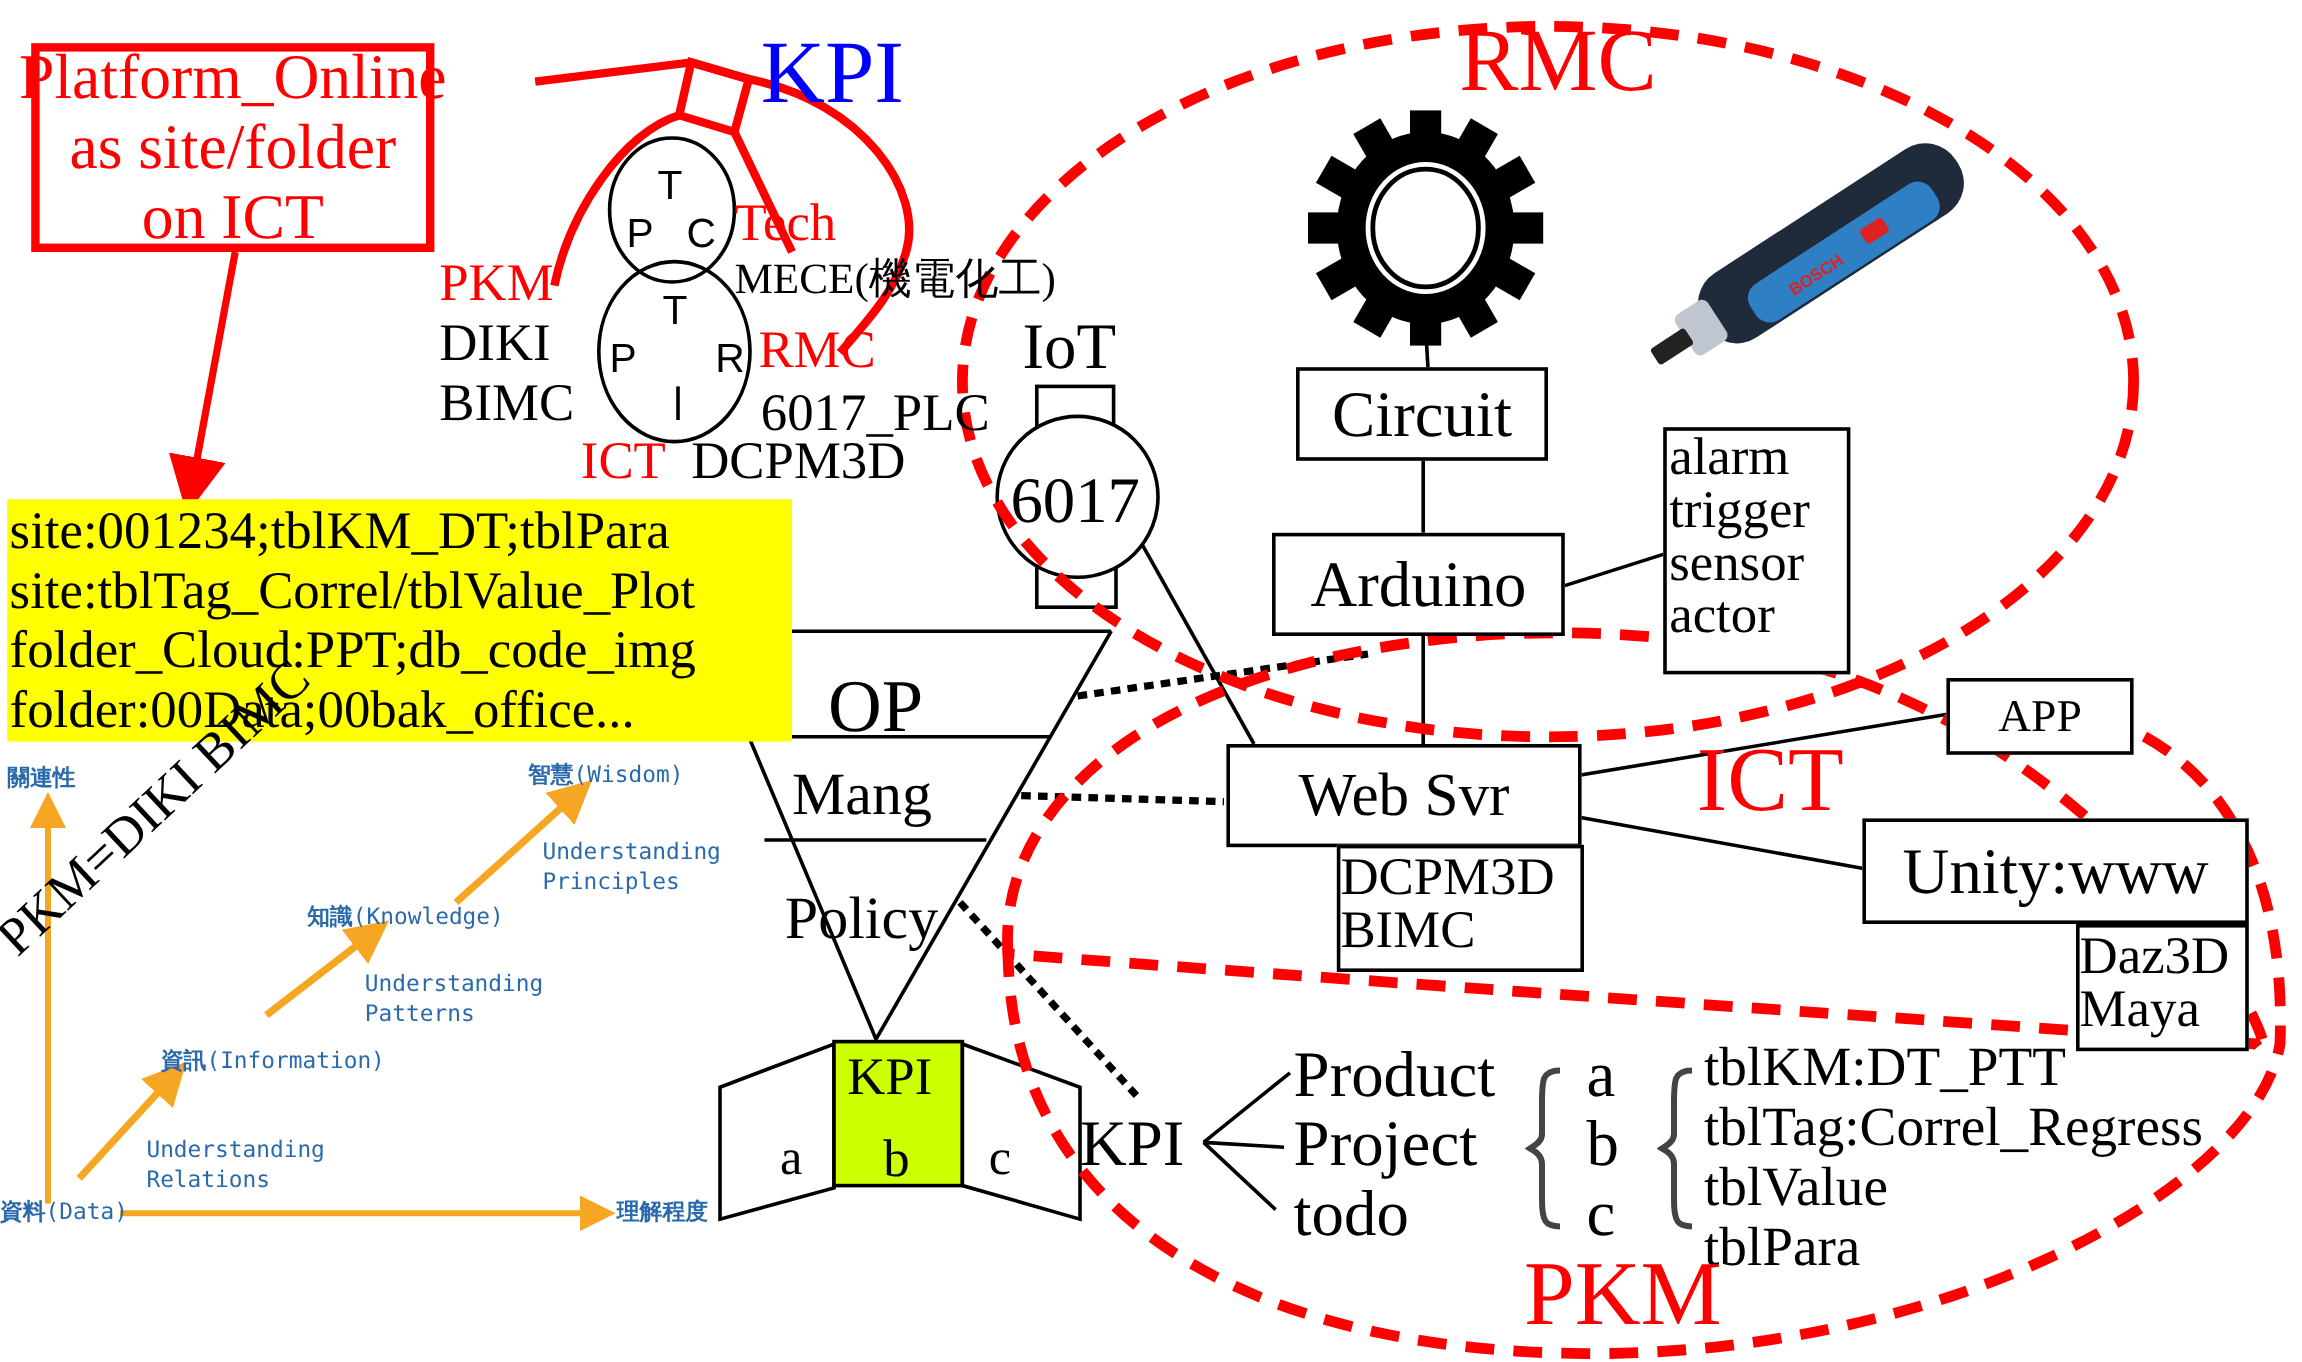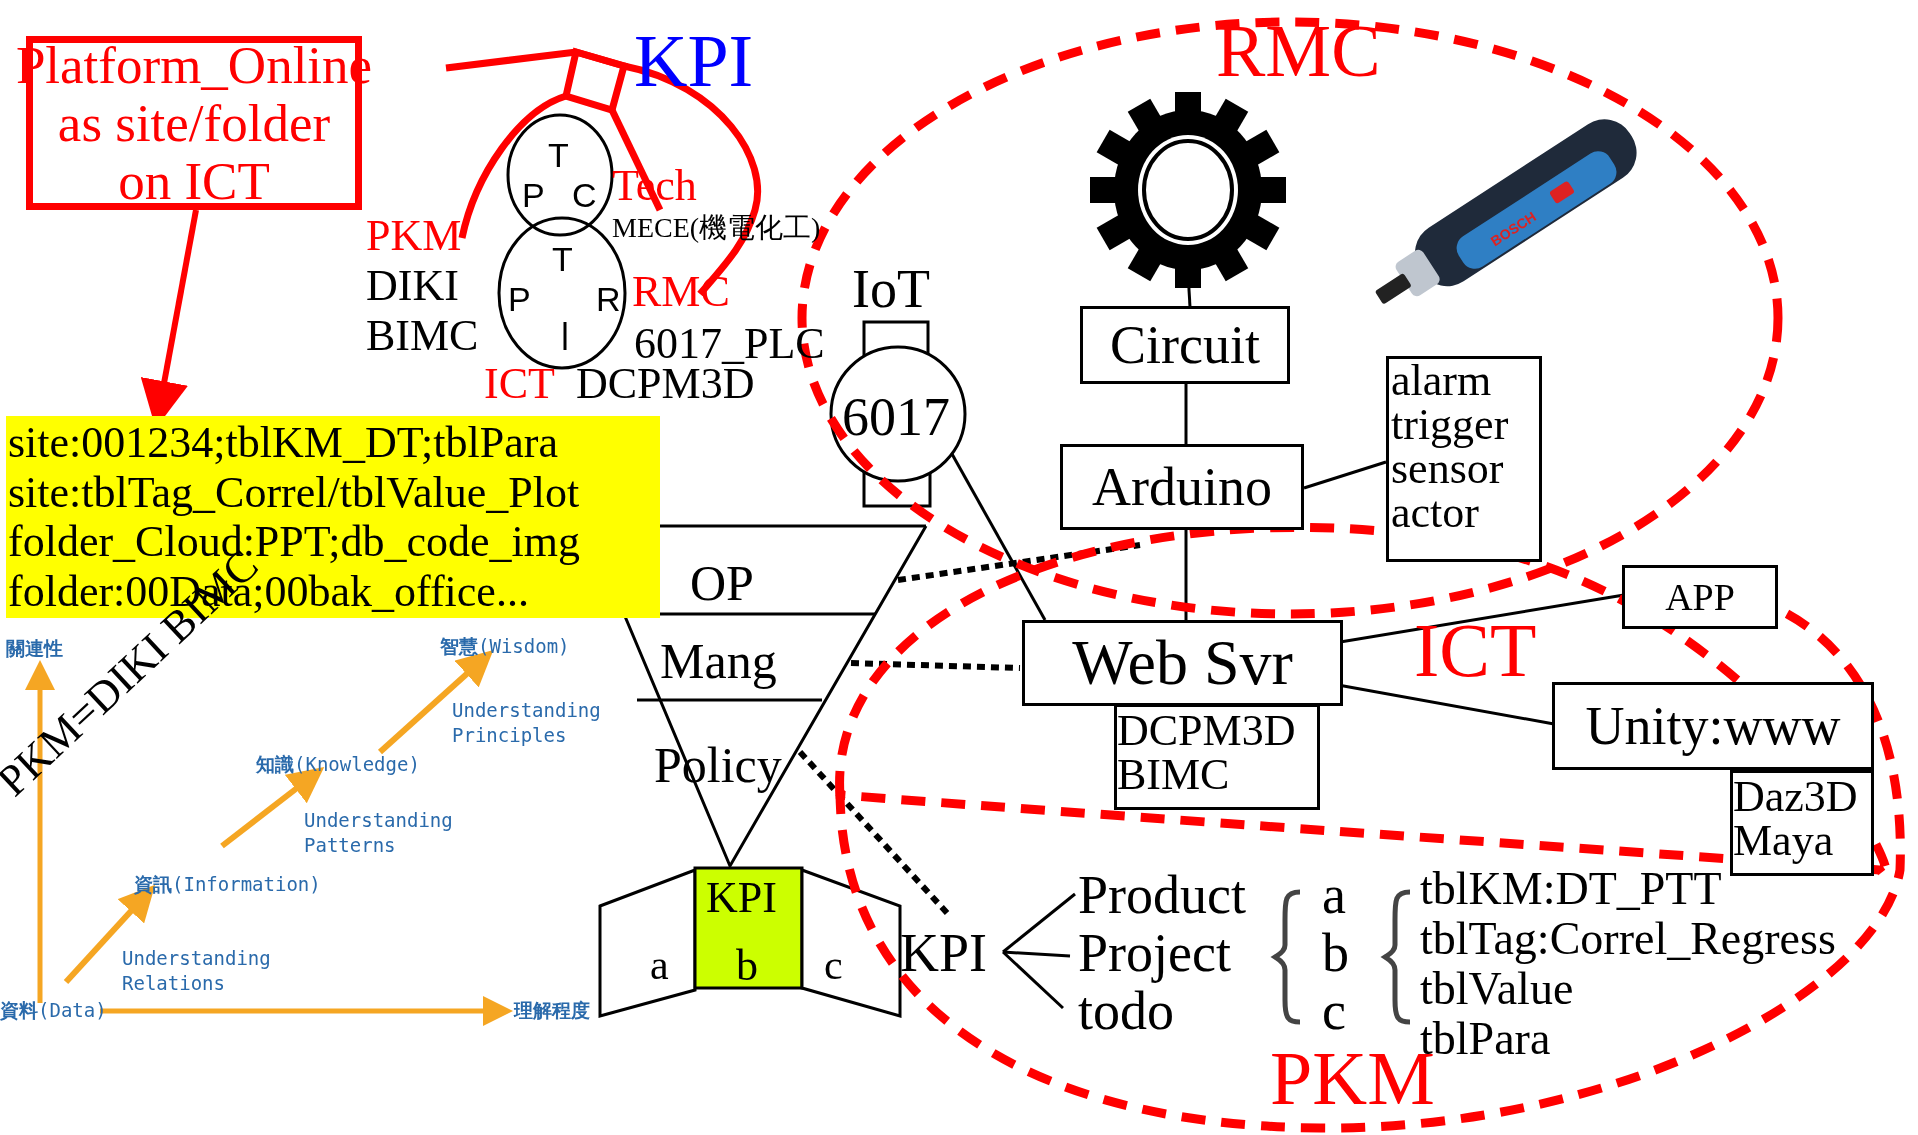--- a/index.html
+++ b/index.html
@@ -148,21 +148,21 @@
 
 <div class="abs sans" style="left:552px; top:242px; font-size:34px;">T</div>
 <div class="abs sans" style="left:508px; top:282px; font-size:34px;">P</div>
 <div class="abs sans" style="left:596px; top:282px; font-size:34px;">R</div>
 
 <div class="abs serif red" style="left:366px; top:214px; font-size:44px;">PKM</div>
 <div class="abs serif" style="left:366px; top:264px; font-size:44px;">DIKI</div>
 <div class="abs serif" style="left:366px; top:314px; font-size:44px;">BIMC</div>
 
 <div class="abs serif red" style="left:612px; top:164px; font-size:44px;">Tech</div>
-<div class="abs serif" style="left:612px; top:214px; font-size:28px;text-align:right;">MECE(機電化工)</div>
+<div class="abs serif" style="left:612px; top:214px; font-size:36px;text-align:right;">MECE(機電化工)</div>
 <div class="abs serif red" style="left:632px; top:270px; font-size:44px;">RMC</div>
 <div class="abs serif" style="left:634px; top:322px; font-size:44px;">6017_PLC</div>
 <div class="abs serif red" style="left:484px; top:362px; font-size:44px;">ICT</div>
 <div class="abs serif" style="left:576px; top:362px; font-size:44px;">DCPM3D</div>
 
 <div class="yellow-box serif">
   <div>site:001234;tblKM_DT;tblPara</div>
   <div>site:tblTag_Correl/tblValue_Plot</div>
   <div>folder_Cloud:PPT;db_code_img</div>
   <div>folder:00Data;00bak_office...</div>
@@ -182,21 +182,21 @@
 <div class="dikw" style="left:134px; top:872px;"><b>資訊</b><span>(Information)</span></div>
 <div class="dikw" style="left:122px; top:946px;">
     <div>Understanding</div>
     <div>Relations</div>
   </div>
 <div class="dikw" style="left:0px; top:998px;"><b>資料</b><span>(Data)</span></div>
 <div class="dikw dikw-strong" style="left:514px; top:998px;">理解程度</div>
 
 <div class="abs serif" style="left:20px; top:760px; font-size:44px; transform:rotate(-43deg); transform-origin:left bottom;">PKM=DIKI BIMC</div>
 
-<div class="abs serif" style="left:690px; top:558px; font-size:50px;">OP</div>
+<div class="abs serif" style="left:690px; top:558px; font-size:62px;">OP</div>
 <div class="abs serif" style="left:660px; top:636px; font-size:50px;">Mang</div>
 <div class="abs serif" style="left:654px; top:740px; font-size:50px;">Policy</div>
 
 <div class="abs serif" style="left:706px; top:876px; font-size:44px;">KPI</div>
 <div class="abs serif" style="left:650px; top:944px; font-size:42px;">a</div>
 <div class="abs serif" style="left:736px; top:944px; font-size:44px;">b</div>
 <div class="abs serif" style="left:824px; top:944px; font-size:42px;">c</div>
 
 <div class="abs serif" style="left:852px; top:262px; font-size:54px;">IoT</div>
 <div class="abs serif" style="left:842px; top:390px; font-size:54px;">6017</div>
@@ -205,21 +205,21 @@
 <div class="box serif centered" style="left:1080px; top:306px; width:210px; height:78px; font-size:54px;">Circuit</div>
 <div class="box serif centered" style="left:1060px; top:444px; width:244px; height:86px; font-size:54px;">Arduino</div>
 <div class="box serif stack" style="left:1386px; top:356px; width:156px; height:206px; font-size:44px; padding:0 0 0 2px;">
   <div>alarm</div>
   <div>trigger</div>
   <div>sensor</div>
   <div>actor</div>
 </div>
 
 <div class="abs serif red" style="left:1414px; top:612px; font-size:76px;">ICT</div>
-<div class="box serif centered" style="left:1022px; top:620px; width:321px; height:86px; font-size:64px;font-family:Liberation Serif, serif;">Web Svr</div>
+<div class="box serif centered" style="left:1022px; top:620px; width:296px; height:86px; font-size:51px;font-family:Liberation Serif, serif;">Web Svr</div>
 <div class="box serif stack" style="left:1114px; top:704px; width:206px; height:106px; font-size:44px; line-height:1; padding:2px 0 0 0;">
   <div>DCPM3D</div>
   <div>BIMC</div>
 </div>
 <div class="box serif centered" style="left:1622px; top:565px; width:156px; height:64px; font-size:38px;">APP</div>
 <div class="box serif centered" style="left:1552px; top:682px; width:322px; height:88px; font-size:54px;">Unity:www</div>
 <div class="box serif stack" style="left:1730px; top:770px; width:144px; height:106px; font-size:44px; padding:2px 0 0 0;">
   <div>Daz3D</div>
   <div>Maya</div>
 </div>

